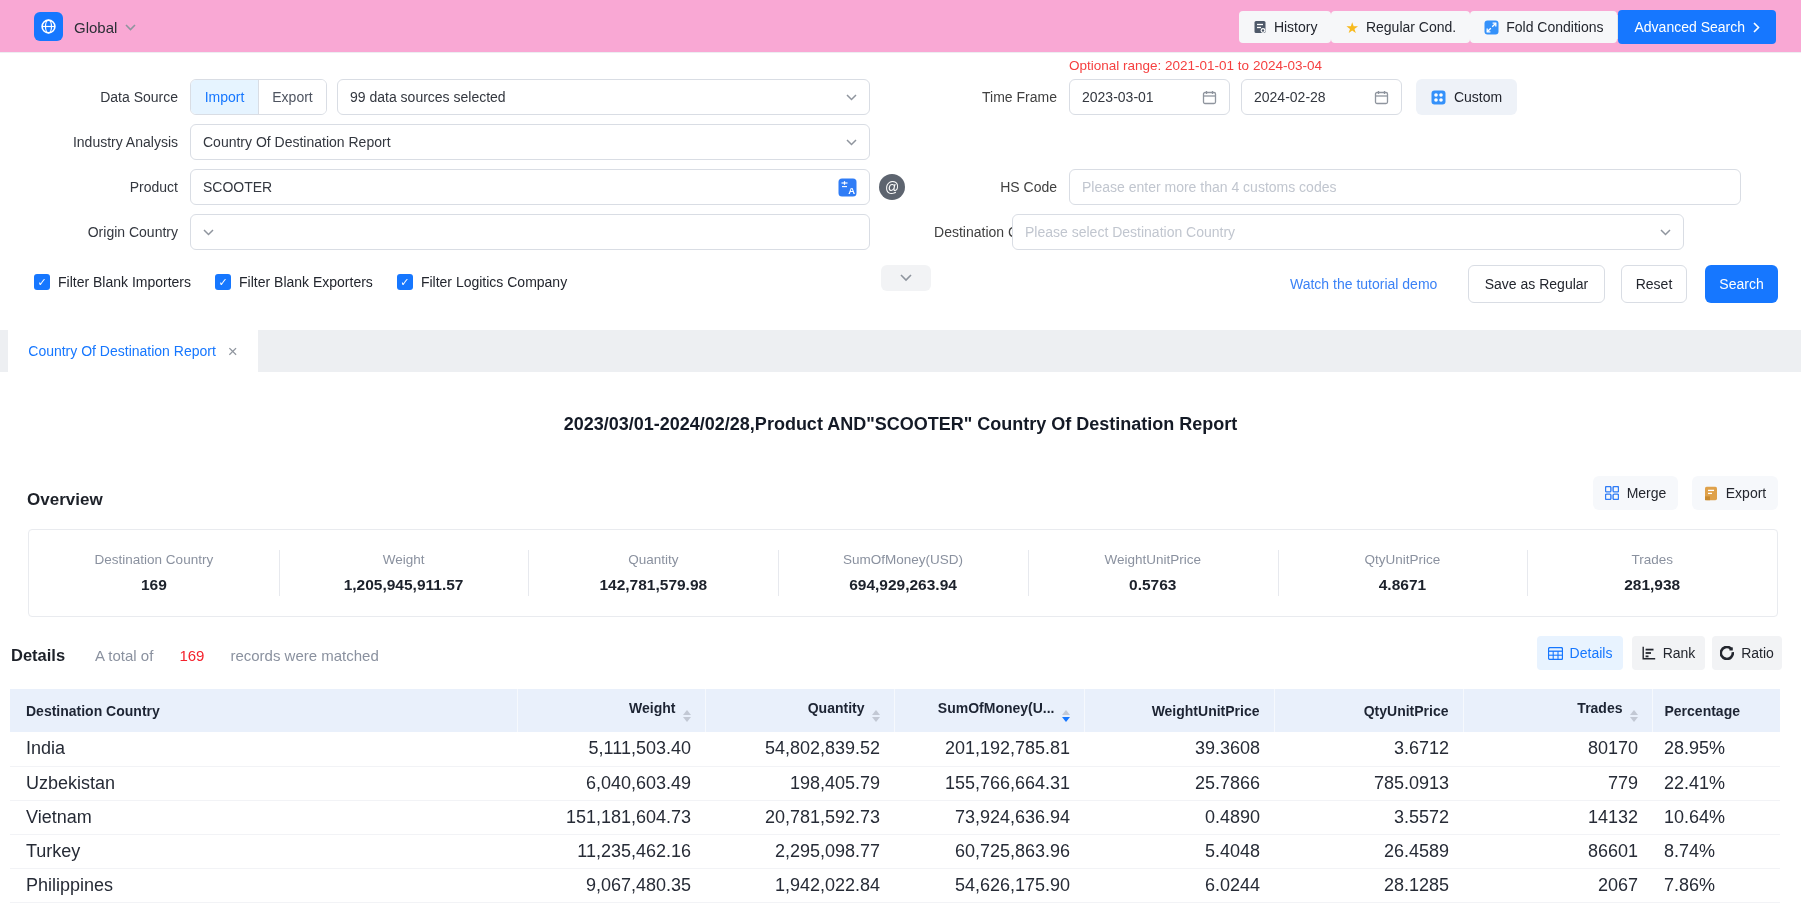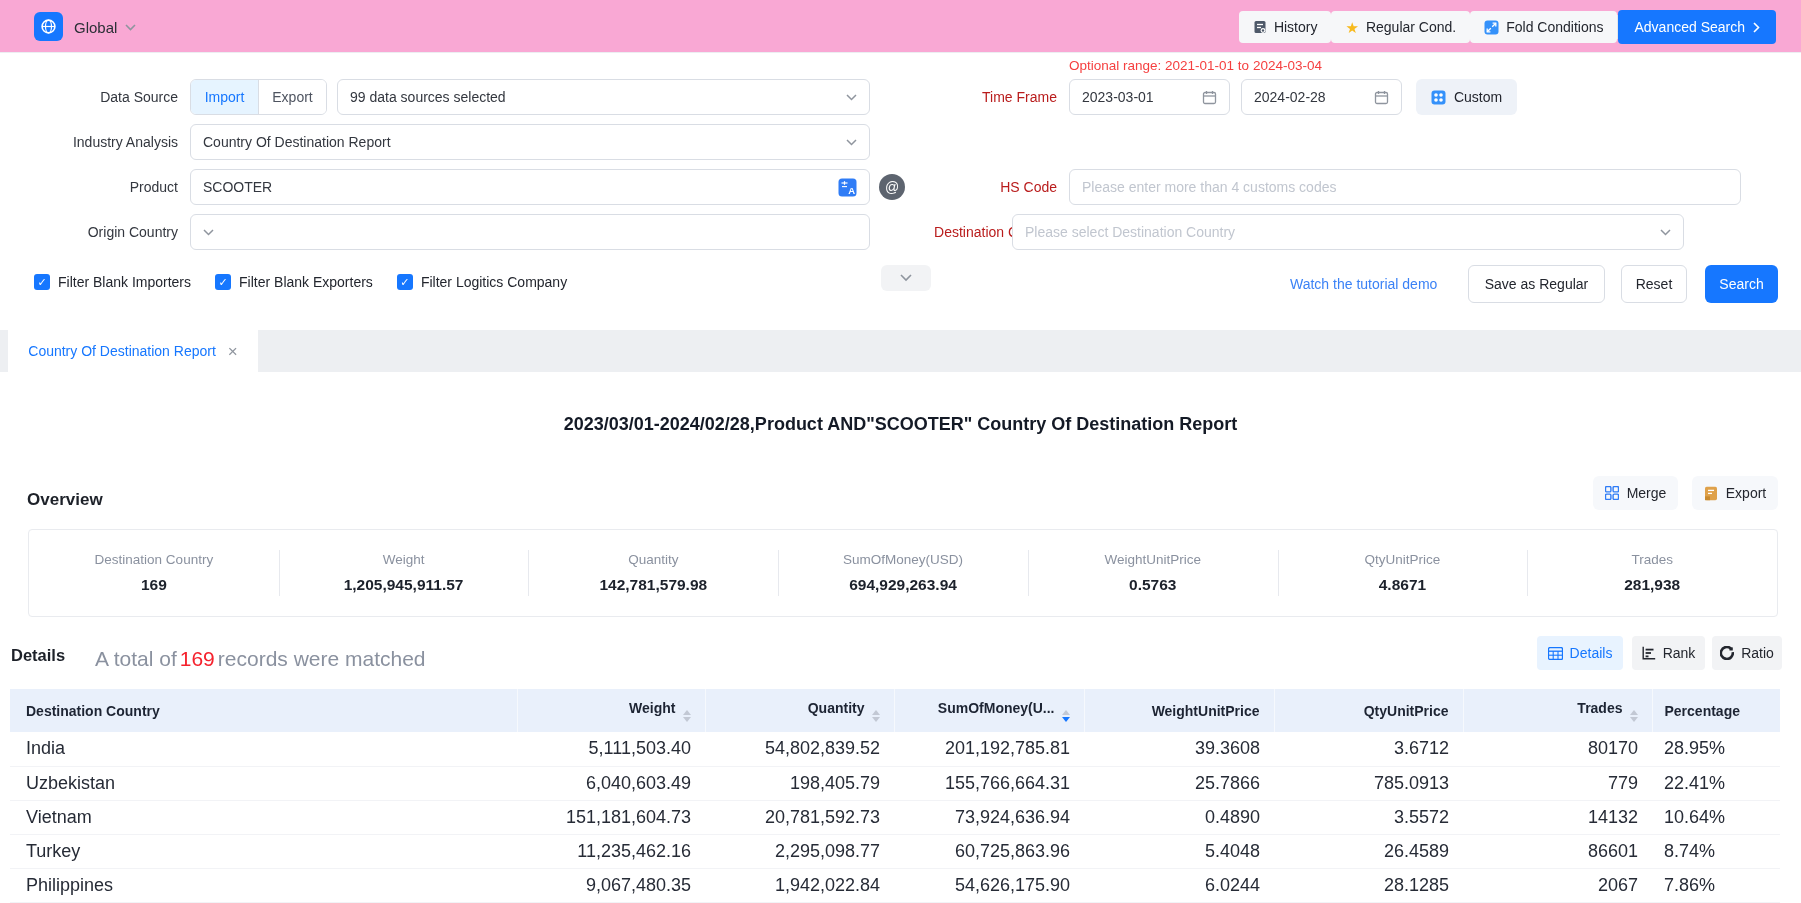--- a/index.html
+++ b/index.html
@@ -12,21 +12,21 @@
   .region { position:absolute; left:74px; top:13px; height:28px; display:flex; align-items:center; gap:8px; font-size:15px; color:#2b2f36; cursor:pointer; }
   .top-actions { position:absolute; right:25px; top:10px; height:34px; display:flex; align-items:center; }
   .top-btn { height:32px; padding:0 14px; background:#f6f7f9; border:none; border-radius:4px; display:inline-flex; align-items:center; gap:7px; font-size:14px; color:#23262e; font-family:inherit; cursor:pointer; }
   .top-sep { width:1px; height:24px; background:#e4e6ea; }
   .btn-primary { height:34px; padding:0 16px; background:#1677ff; color:#fff; border:none; border-radius:4px; display:inline-flex; align-items:center; gap:8px; font-size:14px; font-family:inherit; cursor:pointer; }
 
   
   .filters { position:absolute; top:53px; left:0; width:100%; height:277px; background:#fff; }
   .opt-range { position:absolute; left:1069px; top:5px; font-size:13.5px; color:#f53f3f; }
   .lbl { position:absolute; width:178px; text-align:right; font-size:14px; color:#33373f; line-height:36px; }
-  .lbl-r { position:absolute; left:880px; width:177px; text-align:right; font-size:14px; color:#b91c1c; line-height:36px; }
+  .lbl-r { position:absolute; left:880px; width:177px; text-align:right; font-size:14px; color:#404040; line-height:36px; }
   .ctl { position:absolute; height:36px; border:1px solid #d9dde4; border-radius:6px; background:#fff; display:flex; align-items:center; padding:0 12px; font-size:14px; color:#33373f; cursor:pointer; }
   .ctl .grow { flex:1; overflow:hidden; white-space:nowrap; }
   .ph { color:#c1c6cf; }
   .seg { position:absolute; left:190px; top:26px; width:137px; height:36px; border:1px solid #d9dde4; border-radius:6px; overflow:hidden; display:flex; }
   .seg > div { flex:1; display:flex; align-items:center; justify-content:center; font-size:14px; cursor:pointer; }
   .seg .on { background:#e6f4ff; color:#1677ff; border-right:1px solid #d9dde4; }
   .seg .off { background:#fff; color:#4e5460; }
   input.fld { position:absolute; height:36px; border:1px solid #d9dde4; border-radius:6px; padding:0 12px; font-size:14px; color:#33373f; font-family:inherit; outline:none; }
   input.fld::placeholder { color:#c1c6cf; }
   .icon-in-field { position:absolute; cursor:pointer; }
@@ -52,21 +52,21 @@
   .report-title { position:absolute; top:42px; left:0; width:100%; text-align:center; font-size:18px; font-weight:600; color:#141a26; }
   .sec-heading { position:absolute; font-weight:700; color:#1d2129; }
   .ov-heading { left:27px; top:118px; font-size:17px; }
   .chip-btn { position:absolute; top:104px; height:34px; background:#f6f8fb; border:none; border-radius:6px; display:inline-flex; align-items:center; justify-content:center; gap:8px; font-size:14px; color:#23262e; font-family:inherit; cursor:pointer; }
   .stats-card { position:absolute; left:28px; top:157px; width:1750px; height:88px; border:1px solid #e9ebef; border-radius:4px; background:#fff; display:flex; }
   .stat { position:relative; flex:1; display:flex; flex-direction:column; align-items:center; justify-content:center; gap:9px; }
   .stat + .stat::before { content:""; position:absolute; left:0; top:20px; bottom:20px; width:1px; background:#e7e9ee; }
   .stat-label { font-size:13.5px; color:#8a919f; }
   .stat-value { font-size:15.5px; font-weight:700; color:#1c212b; }
   .details-heading { left:11px; top:274px; font-size:16.5px; }
-  .details-summary { position:absolute; left:95px; top:275px; font-size:21px; color:#8a919f; display:flex; gap:3px; }
+  .details-summary { position:absolute; left:95px; top:275px; font-size:15px; color:#8a919f; display:flex; gap:26px; }
   .details-summary .count { color:#f5222d; }
   .view-btn { position:absolute; top:264px; height:34px; border:none; border-radius:4px; background:#f2f3f5; display:inline-flex; align-items:center; justify-content:center; gap:7px; font-size:14px; color:#23262e; font-family:inherit; cursor:pointer; }
   .view-btn.active { background:#e8f3ff; color:#1677ff; }
 
   
   table.data { position:absolute; left:10px; top:317px; width:1770px; border-collapse:collapse; table-layout:fixed; }
   col.c0{width:507px} col.c1{width:188px} col.c2{width:189px} col.c3{width:190px}
   col.c4{width:190px} col.c5{width:189px} col.c6{width:189px} col.c7{width:128px}
   thead th { height:43px; background:#e9f0fb; font-size:14px; font-weight:700; color:#1d2433; white-space:nowrap; }
   thead th:not(:first-child){ border-left:1px solid #f6f9fd; }

